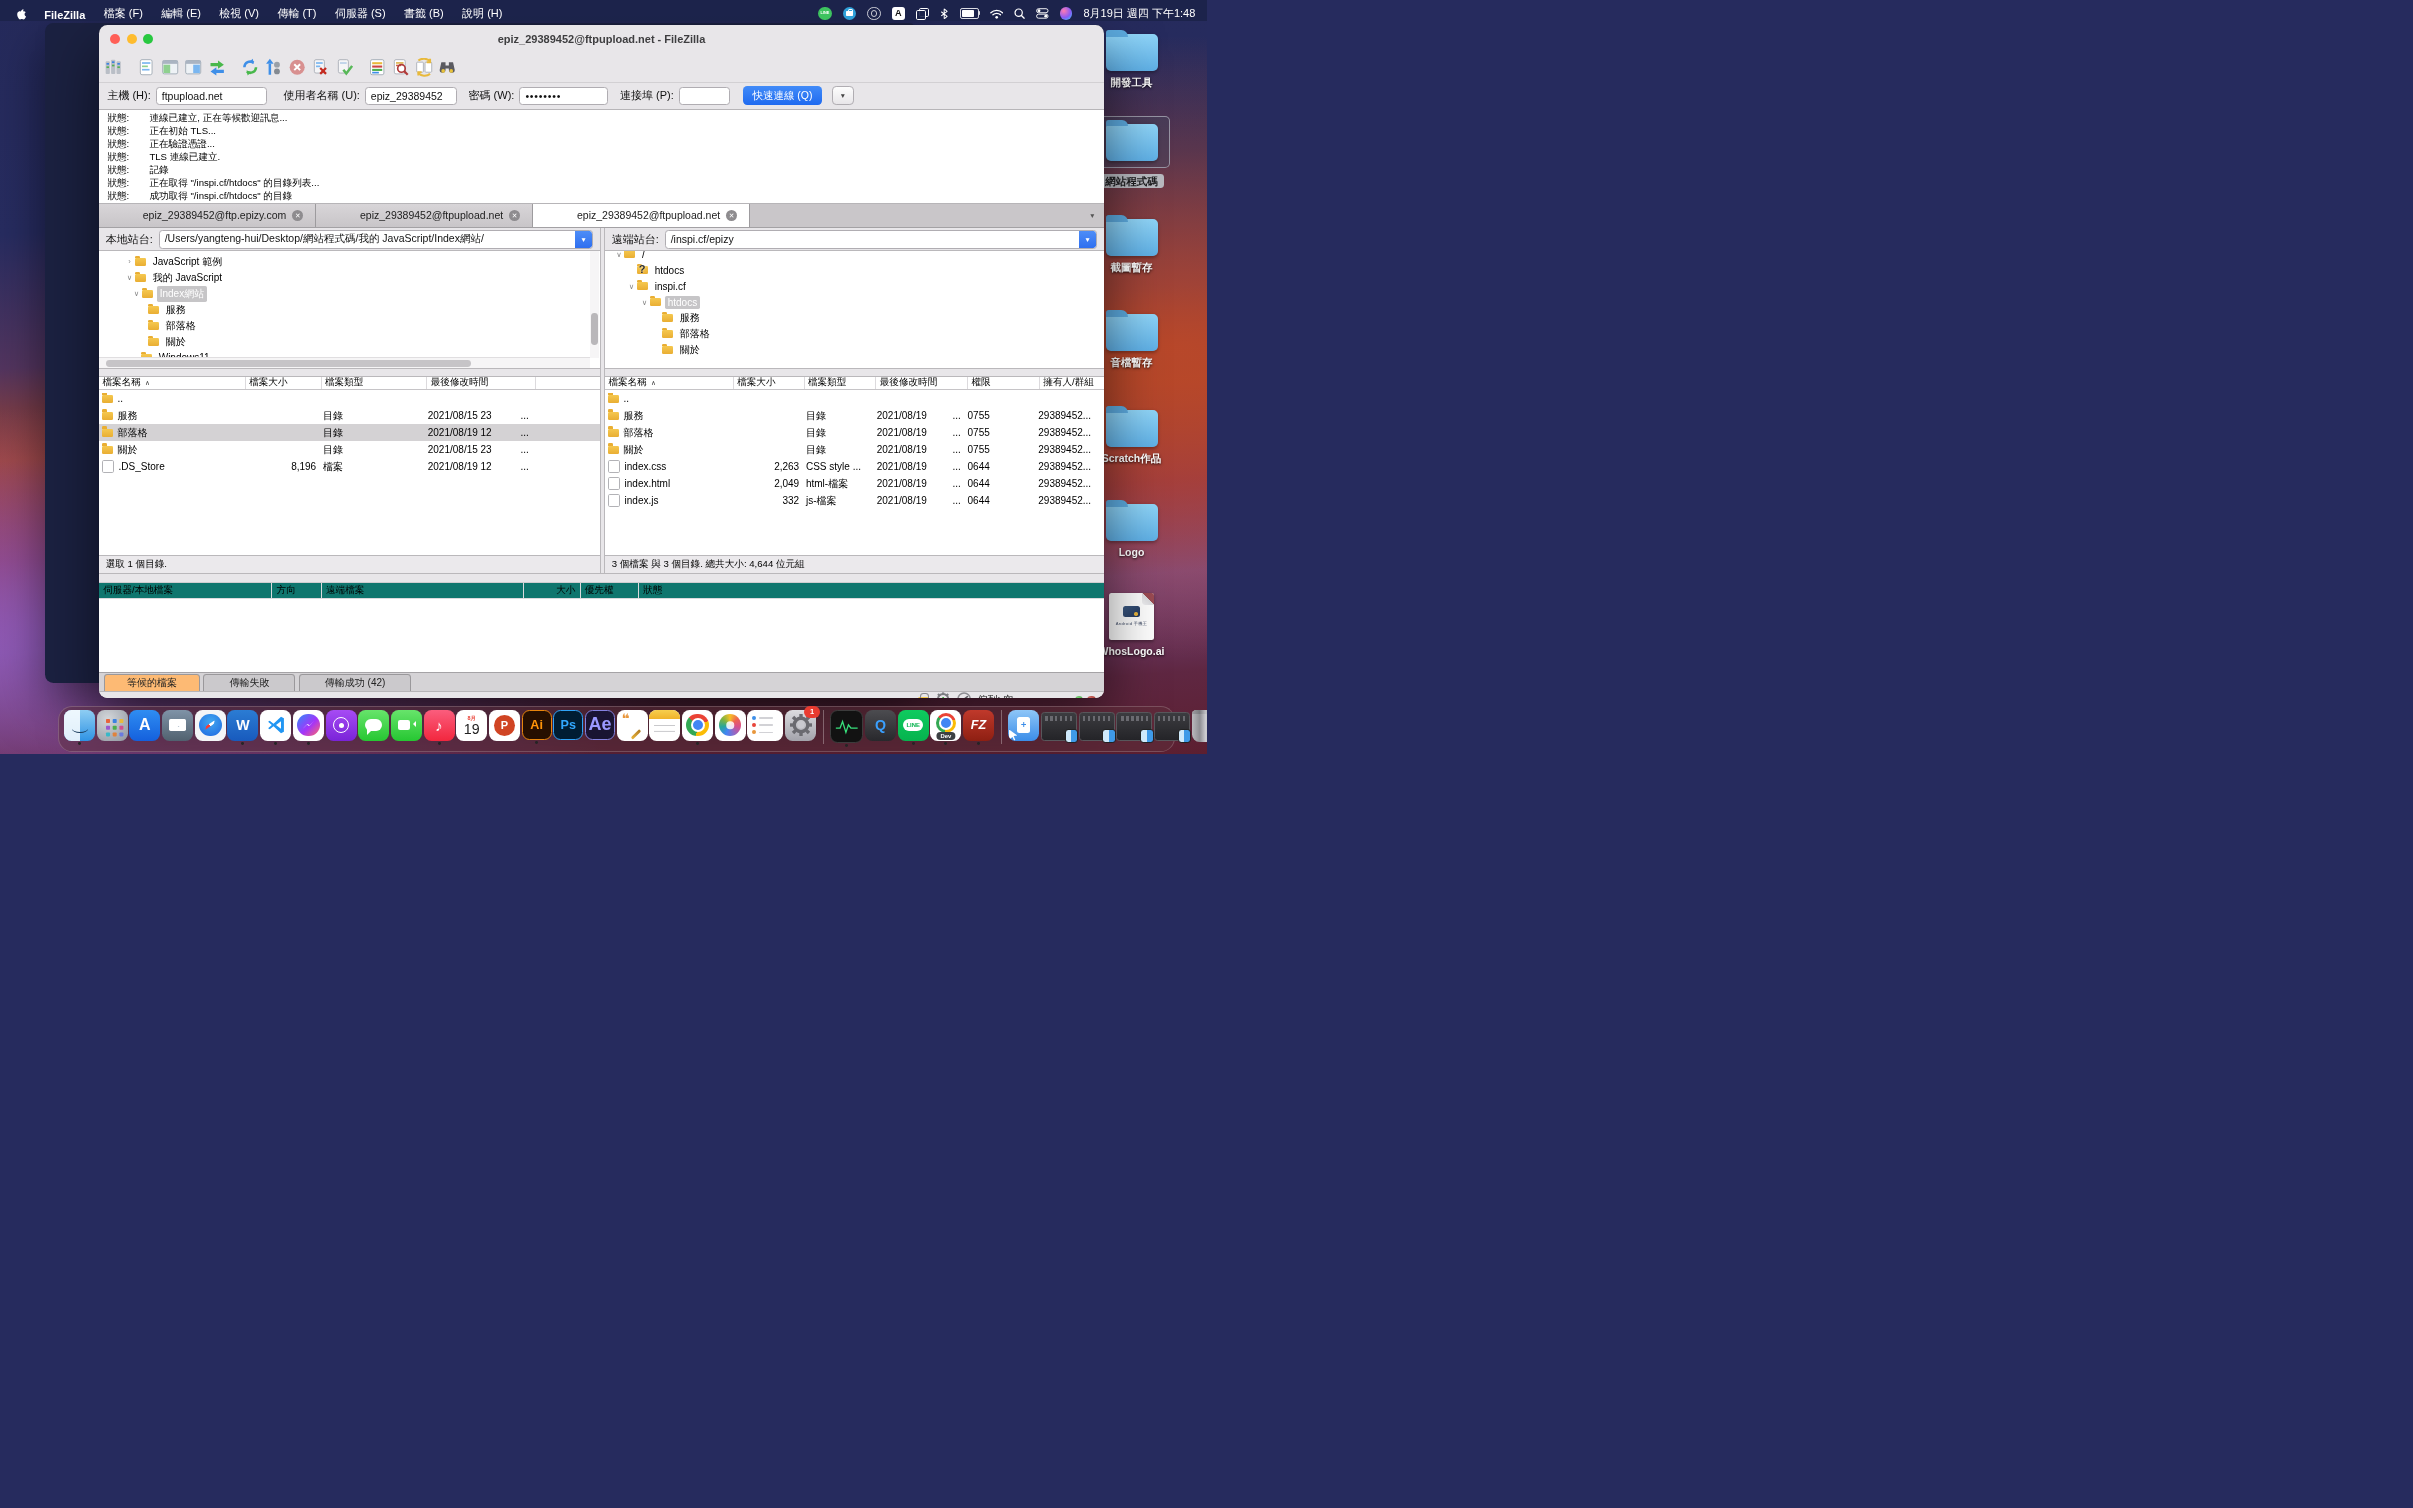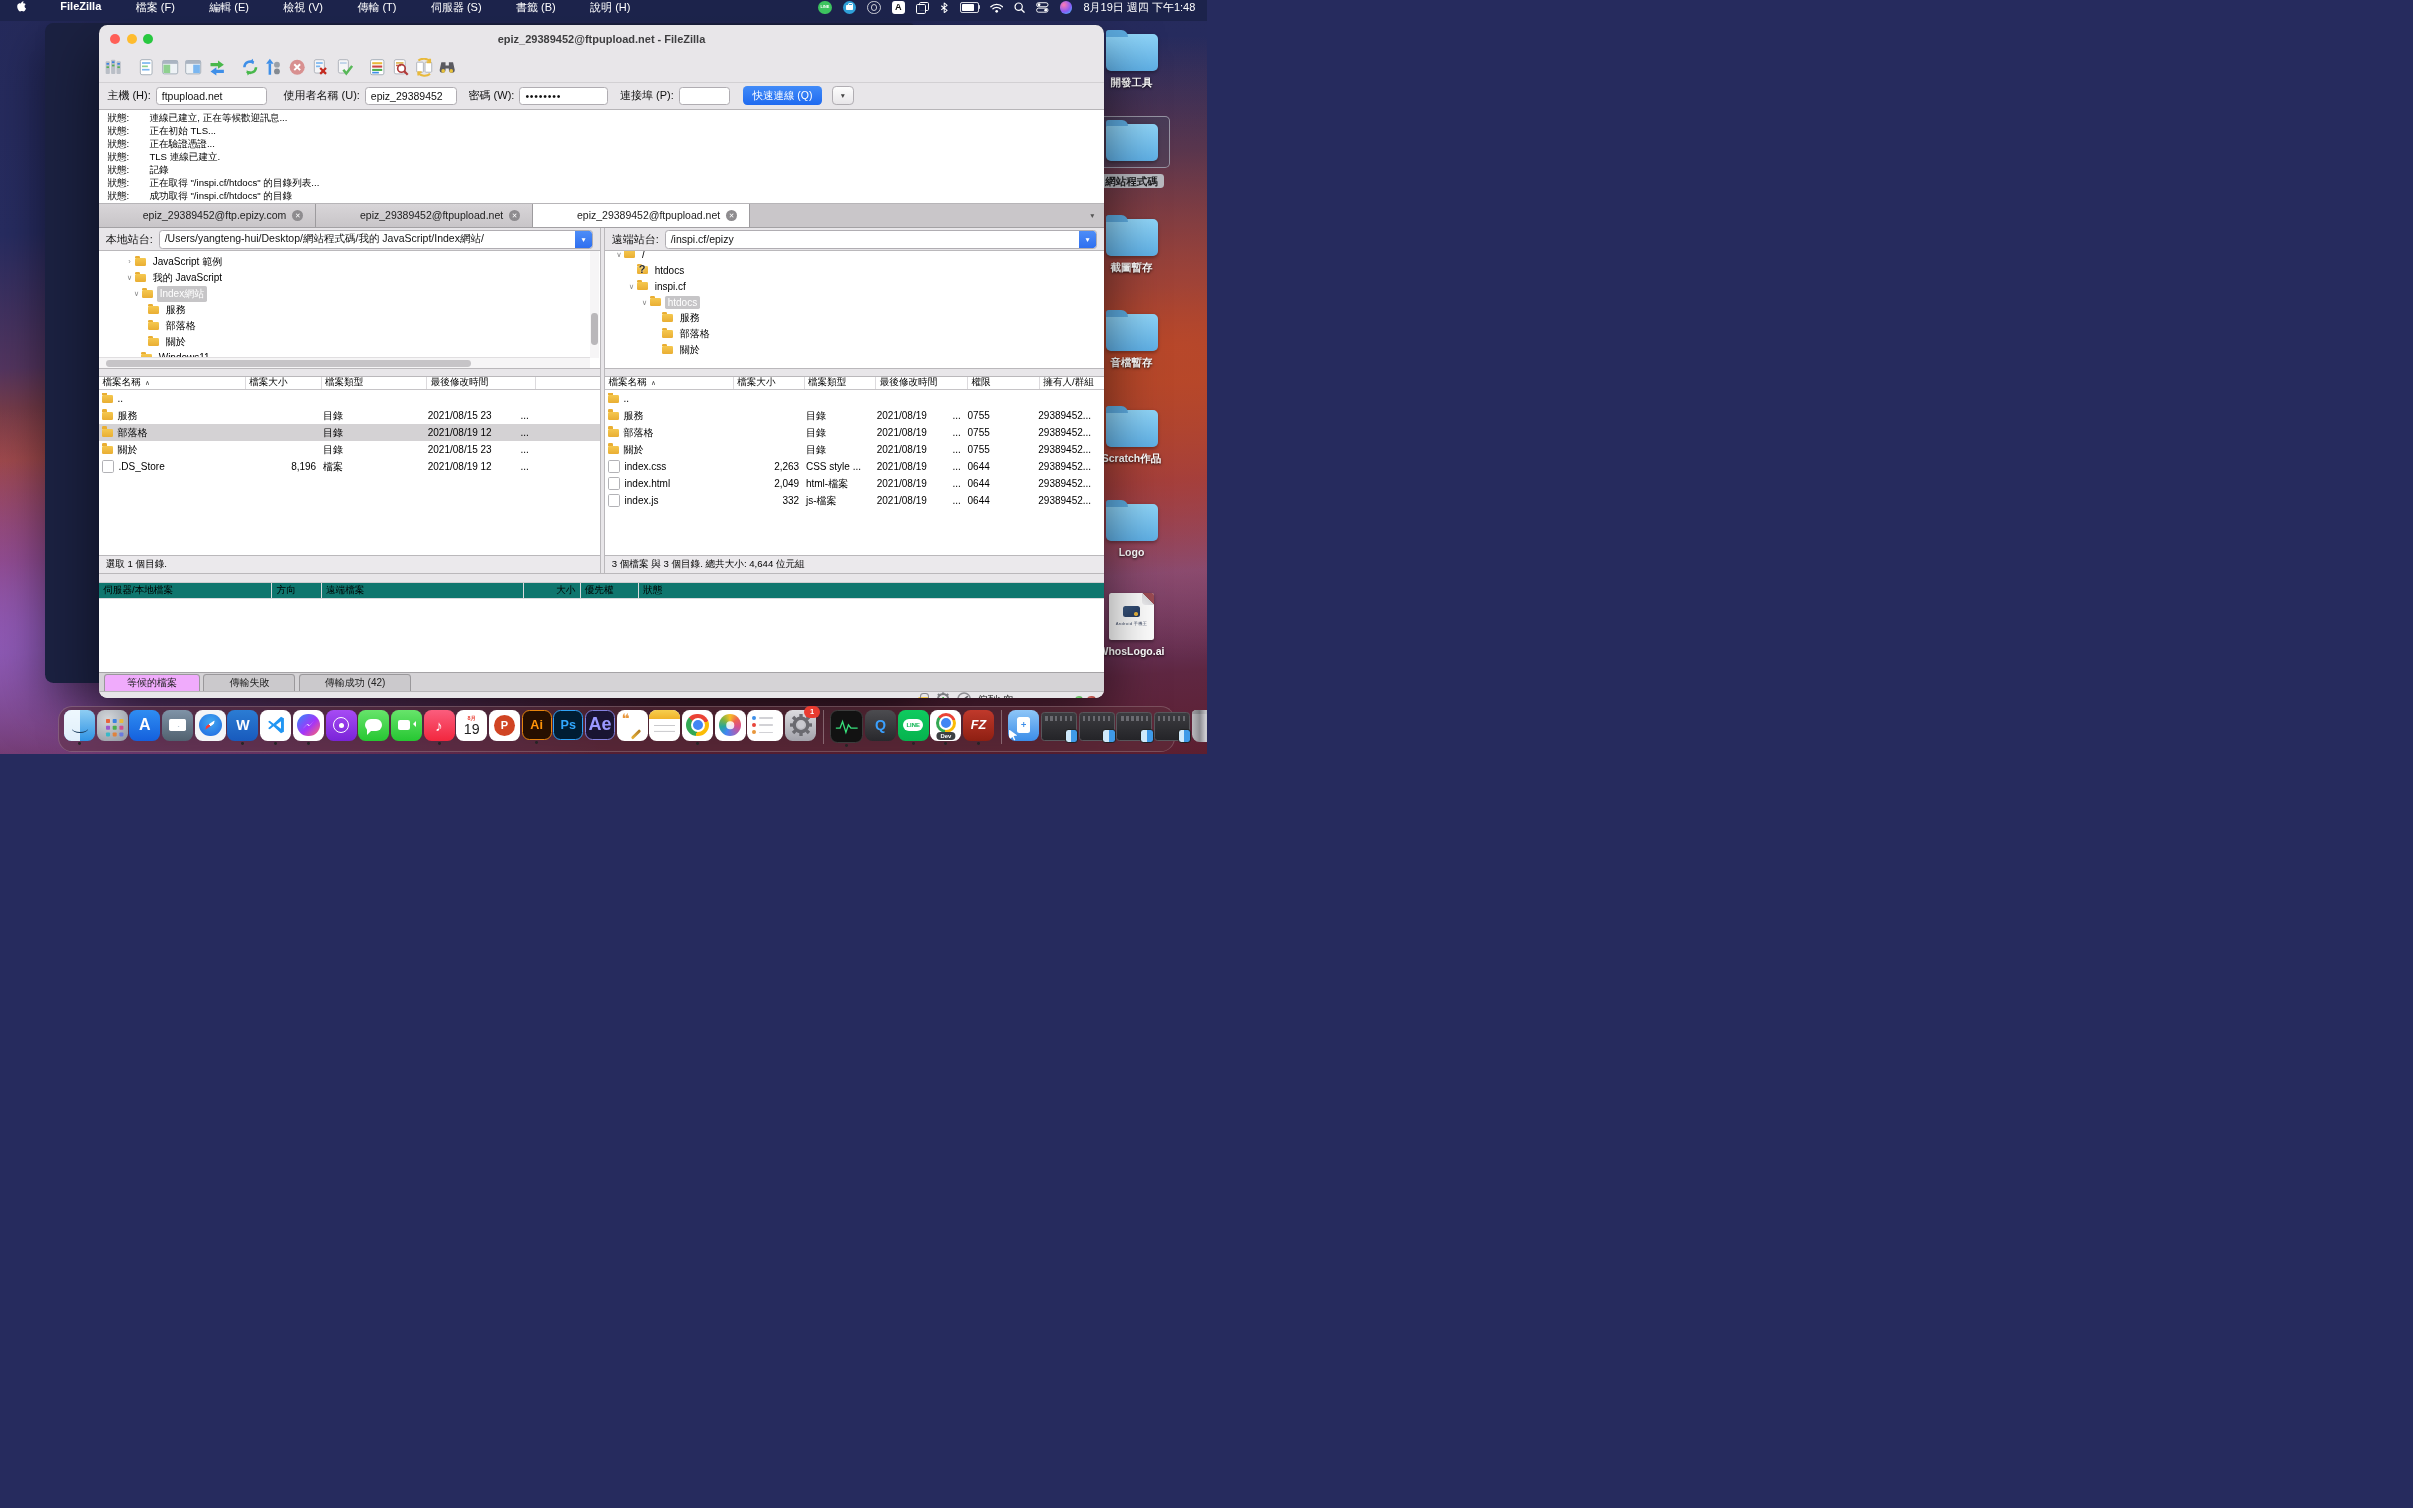--- a/index.html
+++ b/index.html
@@ -5,21 +5,21 @@
   html,body{margin:0;padding:0;}
   body{width:1207px;height:754px;overflow:hidden;font-family:"Liberation Sans","DejaVu Sans",sans-serif;position:relative;background:#262b5e;}
   .screen{position:absolute;inset:0;overflow:hidden;}
   
   .wallpaper{position:absolute;inset:0;
     background:
       radial-gradient(85% 50% at 6% 84%, rgba(148,94,196,.85) 0%, rgba(148,94,196,0) 60%),
       radial-gradient(120% 75% at 97% 46%, rgba(188,72,40,.92) 0%, rgba(188,72,40,0) 55%),
       linear-gradient(176deg,#252a5b 0%,#272c60 28%,#53355f 44%,#a04430 55%,#8c3550 67%,#7a4b86 78%,#5f2742 90%,#5c1f30 100%);}
   
-  .menubar{position:absolute;top:0;left:0;right:0;height:21px;background:rgba(28,35,74,.94);display:flex;align-items:flex-start;color:#fff;font-size:11px;padding:0 11.7px;z-index:50;gap:16px;}
+  .menubar{position:absolute;top:0;left:0;right:0;height:21px;background:rgba(28,35,74,.94);display:flex;align-items:flex-end;color:#fff;font-size:11px;padding:0 11.7px;z-index:50;}
   .mitem{padding:0 9.2px;white-space:nowrap;}
   .mitem.appname{font-weight:bold;}
   .mright{margin-left:auto;display:flex;align-items:center;gap:11px;}
   .mi{display:flex;align-items:center;justify-content:center;}
   .mi-line{width:13.4px;height:13.4px;border-radius:50%;background:#3dc35f;color:#fff;font-size:3.8px;font-weight:bold;}
   .mi-blueapp{width:13.4px;height:13.4px;border-radius:50%;background:#2fa0d8;position:relative;}
   .mi-blueapp::after{content:"";position:absolute;left:3.4px;top:4.2px;width:6.7px;height:5px;background:#fff;border-radius:0.8px;}
   .mi-blueapp::before{content:"";position:absolute;left:5px;top:2.5px;width:3.4px;height:2.5px;border:0.8px solid #fff;border-bottom:none;border-radius:1.7px 1.7px 0 0;}
   .mi-rings{width:11.7px;height:11.7px;border:1.3px solid rgba(255,255,255,.75);border-radius:50%;display:flex;align-items:center;justify-content:center;}
   .mi-rings::after{content:"";width:4.2px;height:4.2px;border:1.3px solid rgba(255,255,255,.75);border-radius:50%;}
@@ -115,21 +115,21 @@
   
   .hsplit{height:7.5px;background:#e8e6e9;border-top:0.8px solid #bab8bb;border-bottom:0.8px solid #cfcdd0;flex:none;}
   .queue{height:89px;background:#0f766e;display:flex;flex-direction:column;flex:none;}
   .qhead{height:15px;display:flex;align-items:center;border-bottom:0.8px solid #dcdadd;font-size:9.6px;flex:none;}
   .qhead .col{height:100%;display:flex;align-items:center;padding:0 4.2px;border-right:0.8px solid #dcdadd;white-space:nowrap;}
   .qc1{width:164px;flex:none;}.qc2{width:40px;flex:none;}.qc3{width:193px;flex:none;}.qc4{width:47px;flex:none;justify-content:flex-end;}.qc5{width:49px;flex:none;}.qc6{flex:1;border-right:none !important;}
   .qbody{flex:1;background:#fff;}
   
   .btabs{height:18.4px;background:#d5d3d6;border-top:0.8px solid #a5a3a6;display:flex;align-items:flex-end;gap:3.4px;padding:0 0 0 5px;flex:none;}
   .btab{height:16px;display:flex;align-items:center;padding:0 25px;font-size:10px;border:0.8px solid #9a989b;border-bottom:none;border-radius:3.4px 3.4px 0 0;background:#cbc9cc;color:#222;}
-  .btab.active{background:#f0abfc;padding:0 22px;}
+  .btab.active{background:#fdba74;padding:0 22px;}
   
   .sbar{height:16px;background:#e8e6e9;border-top:0.8px solid #b7b5b8;display:flex;align-items:center;padding:0 8.4px;flex:none;border-radius:0 0 8.4px 8.4px;font-size:10px;color:#111;}
   .sbar .right{margin-left:auto;display:flex;align-items:center;gap:6.7px;}
   .lockico{position:relative;width:11px;height:8.4px;background:linear-gradient(180deg,#f2c94c,#e0a92e);border-radius:1.7px;margin-top:3.4px;}
   .lockico::before{content:"";position:absolute;left:2.1px;top:-4.2px;width:6.7px;height:5.9px;border:1.4px solid #8a8a8e;border-bottom:none;border-radius:3.4px 3.4px 0 0;}
   .lockico::after{content:"";position:absolute;left:4.6px;top:2.5px;width:1.7px;height:3.4px;background:#7a5a10;border-radius:0.8px;}
   .sdots{display:flex;gap:4.2px;margin-left:55px;}
   .sdot{width:8.4px;height:8.4px;border-radius:50%;}
   .sdot.g{background:radial-gradient(circle at 35% 30%,#7ed47a,#2f8f2d);}
   .sdot.r{background:radial-gradient(circle at 35% 30%,#d26a62,#8c1d18);}

